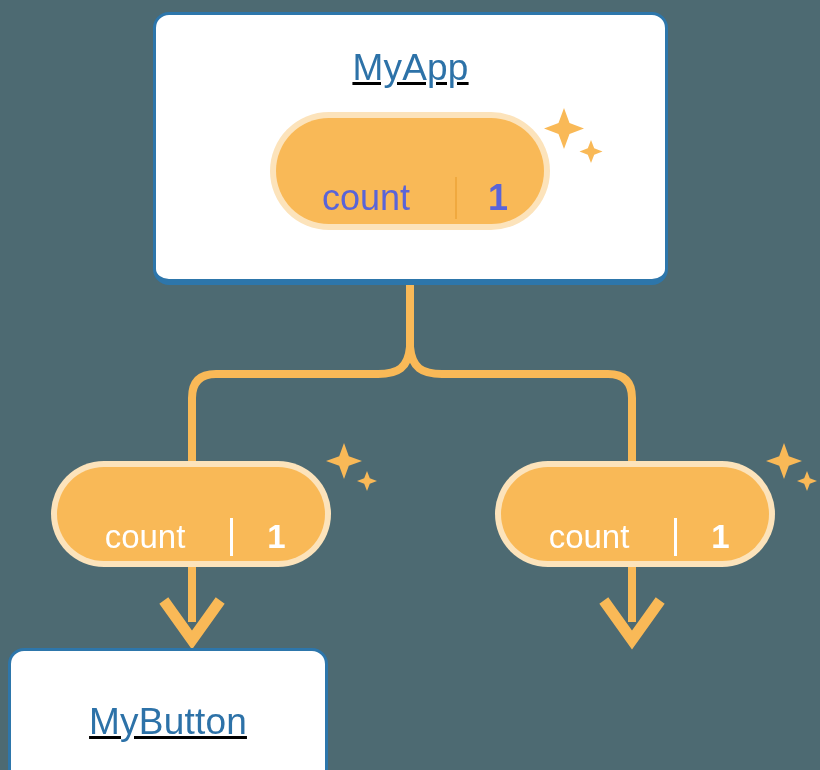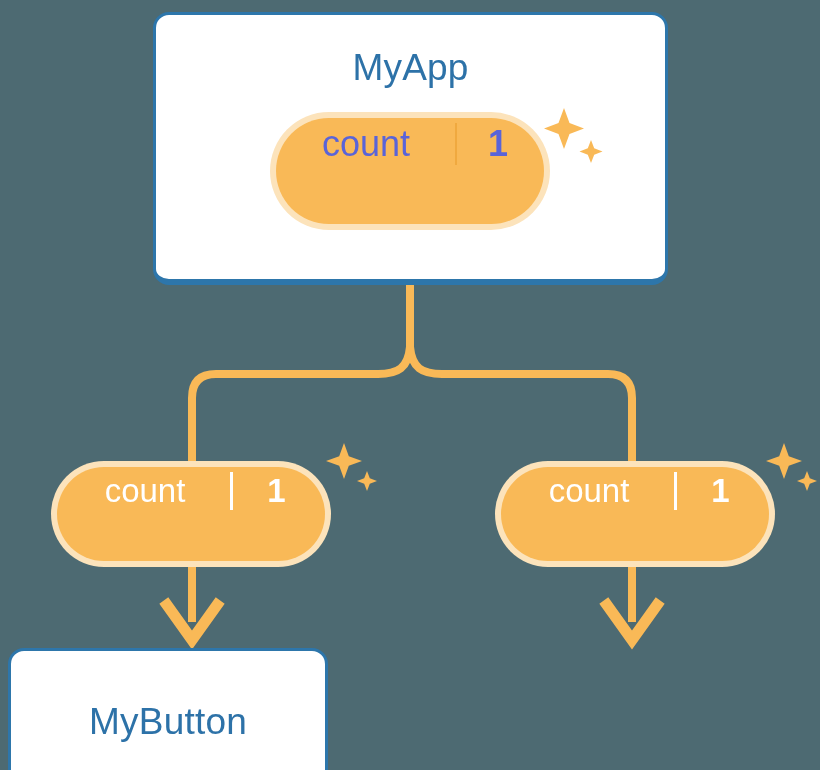--- a/index.html
+++ b/index.html
@@ -35,20 +35,21 @@
   }
 
   
   .card {
     position: absolute;
     background: #ffffff;
     border: 3px solid #2d76ab;
     border-bottom-width: 6px;
     border-radius: 16px;
     z-index: 2;
+    text-decoration: underline;
   }
 
   .card-title {
     color: #2d72a8;
     font-size: 37px;
     font-weight: 400;
     letter-spacing: 0.2px;
     text-align: center;
     white-space: nowrap;
   }
@@ -74,21 +75,21 @@
   #card-button-left {
     left: 8px;
     top: 648px;
     width: 320px;
   }
 
   
   .pill {
     position: absolute;
     display: flex;
-    align-items: flex-start;
+    align-items: flex-end;
     border-radius: 999px;
     z-index: 3;
   }
 
   
   .pill::before {
     content: "";
     position: absolute;
     left: -11px; top: -11px; right: -11px; bottom: -11px;
     border-radius: 999px;

